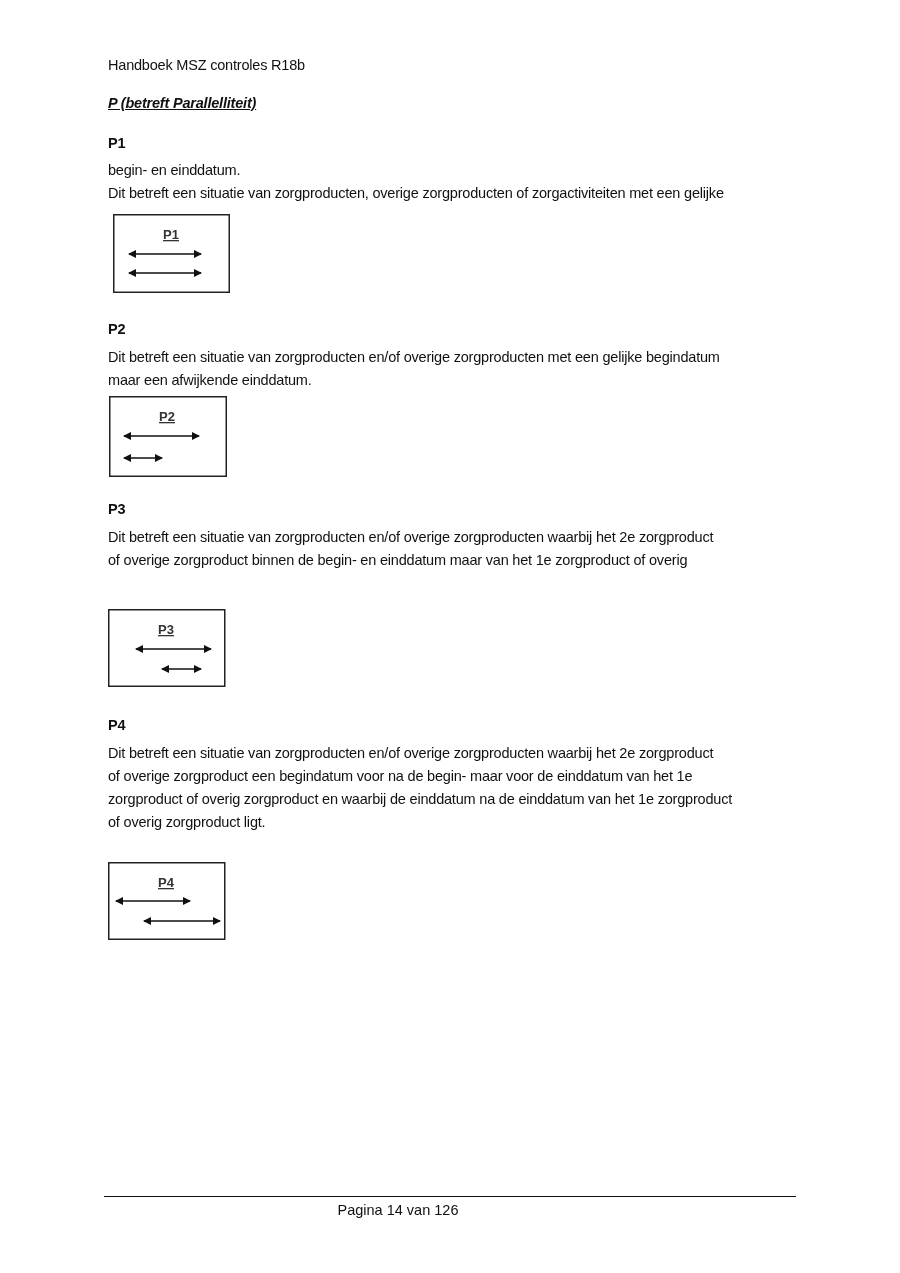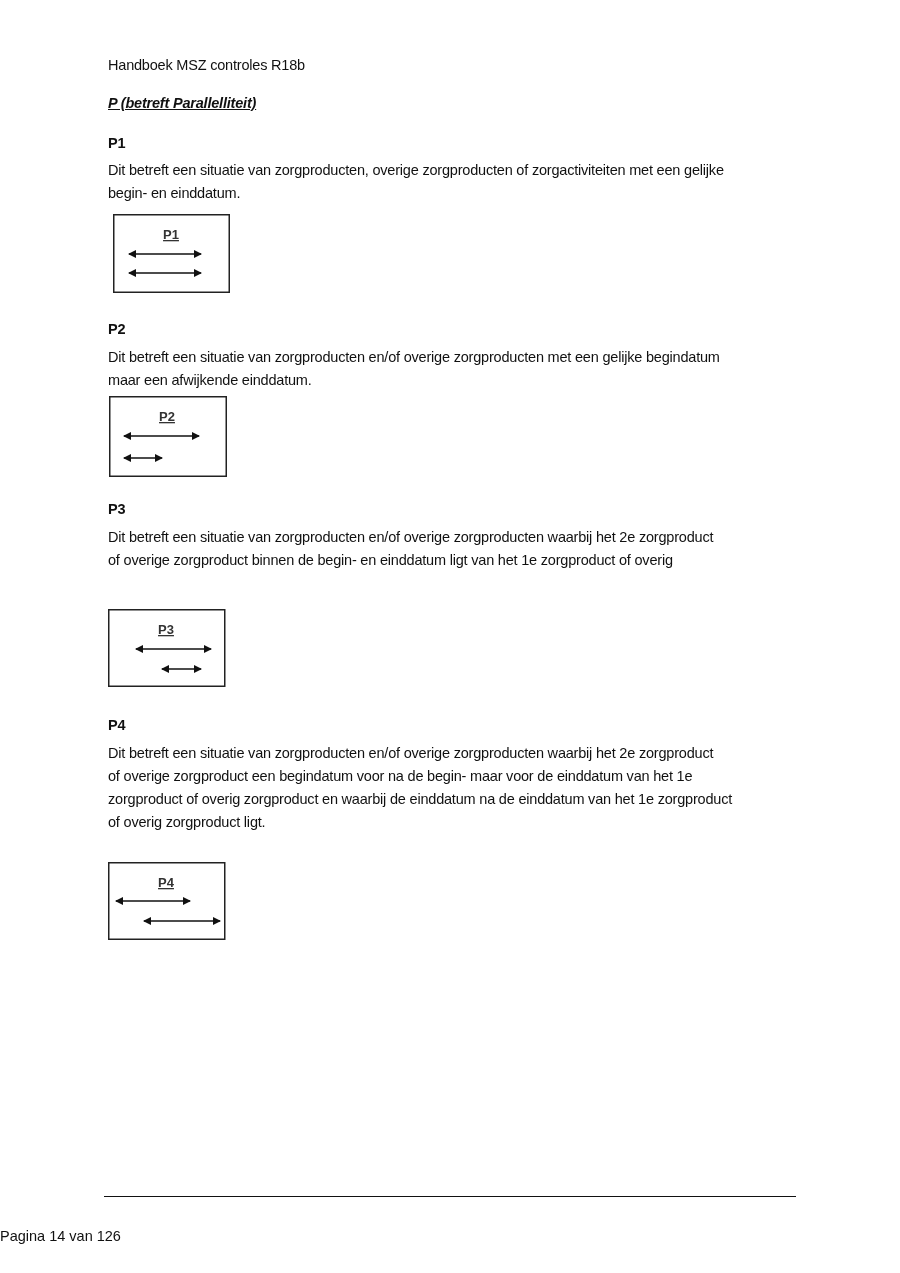--- a/index.html
+++ b/index.html
@@ -8,32 +8,32 @@
     font-family: "Liberation Sans", sans-serif; color: #111;
   }
   .t { position: absolute; left: 108px; font-size: 14.5px; line-height: 23px; margin: 0; letter-spacing: -0.2px; }
   .running-header { top: 54px; text-align: right; }
   .section-title { top: 92px; font-weight: bold; text-decoration: underline; font-style: italic; }
   .sub { font-weight: bold; }
   .para { width: 700px; }
   .diagram { position: absolute; }
   .diagram svg { display: block; }
   .footer-rule { position: absolute; left: 104px; top: 1196px; width: 692px; height: 0; border-top: 1.5px solid #111; }
-  .footer { position: absolute; top: 1200px; left: 0; width: 796px; text-align: left; font-size: 14.5px; line-height: 20px; margin-top: 26px; }
+  .footer { position: absolute; top: 1200px; left: 0; width: 796px; text-align: center; font-size: 14.5px; line-height: 20px; }
 </style>
 </head>
 <body>
 
 <p class="t running-header">Handboek MSZ controles R18b</p>
 <p class="t section-title">P (betreft Parallelliteit)</p>
 
 <p class="t sub" style="top:132px">P1</p>
 <div class="t para" style="top:159px">
+  <div>begin- en einddatum.</div>
   <div>Dit betreft een situatie van zorgproducten, overige zorgproducten of zorgactiviteiten met een gelijke</div>
-  <div>begin- en einddatum.</div>
 </div>
 <div class="diagram" style="left:113px; top:214px">
   <svg width="117" height="80" viewBox="0 0 117 80">
     <defs>
       <marker id="ah" markerWidth="8" markerHeight="8" refX="7" refY="4" orient="auto-start-reverse" markerUnits="userSpaceOnUse">
         <path d="M0,0 L8,4 L0,8 Z" fill="#111"></path>
       </marker>
     </defs>
     <rect x="0.75" y="0.75" width="115.5" height="77.5" fill="#fff" stroke="#222" stroke-width="1.5"></rect>
     <text x="58" y="25" text-anchor="middle" font-family="Liberation Sans, sans-serif" font-weight="bold" font-size="13" text-decoration="underline" fill="#333">P1</text>
@@ -52,21 +52,21 @@
     <rect x="0.75" y="0.75" width="116.5" height="79.5" fill="#fff" stroke="#222" stroke-width="1.5"></rect>
     <text x="58" y="25" text-anchor="middle" font-family="Liberation Sans, sans-serif" font-weight="bold" font-size="13" text-decoration="underline" fill="#333">P2</text>
     <line x1="15" y1="40" x2="90" y2="40" stroke="#111" stroke-width="1.5" marker-start="url(#ah)" marker-end="url(#ah)"></line>
     <line x1="15" y1="62" x2="53" y2="62" stroke="#111" stroke-width="1.5" marker-start="url(#ah)" marker-end="url(#ah)"></line>
   </svg>
 </div>
 
 <p class="t sub" style="top:498px">P3</p>
 <div class="t para" style="top:526px">
   <div>Dit betreft een situatie van zorgproducten en/of overige zorgproducten waarbij het 2e zorgproduct</div>
-  <div>of overige zorgproduct binnen de begin- en einddatum ligt van het 1e zorgproduct of overig</div>
+  <div>of overige zorgproduct binnen de begin- en einddatum maar van het 1e zorgproduct of overig</div>
 </div>
 <div class="diagram" style="left:108px; top:609px">
   <svg width="118" height="79" viewBox="0 0 118 79">
     <rect x="0.75" y="0.75" width="116" height="76.5" fill="#fff" stroke="#222" stroke-width="1.5"></rect>
     <text x="58" y="25" text-anchor="middle" font-family="Liberation Sans, sans-serif" font-weight="bold" font-size="13" text-decoration="underline" fill="#333">P3</text>
     <line x1="28" y1="40" x2="103" y2="40" stroke="#111" stroke-width="1.5" marker-start="url(#ah)" marker-end="url(#ah)"></line>
     <line x1="54" y1="60" x2="93" y2="60" stroke="#111" stroke-width="1.5" marker-start="url(#ah)" marker-end="url(#ah)"></line>
   </svg>
 </div>
 

